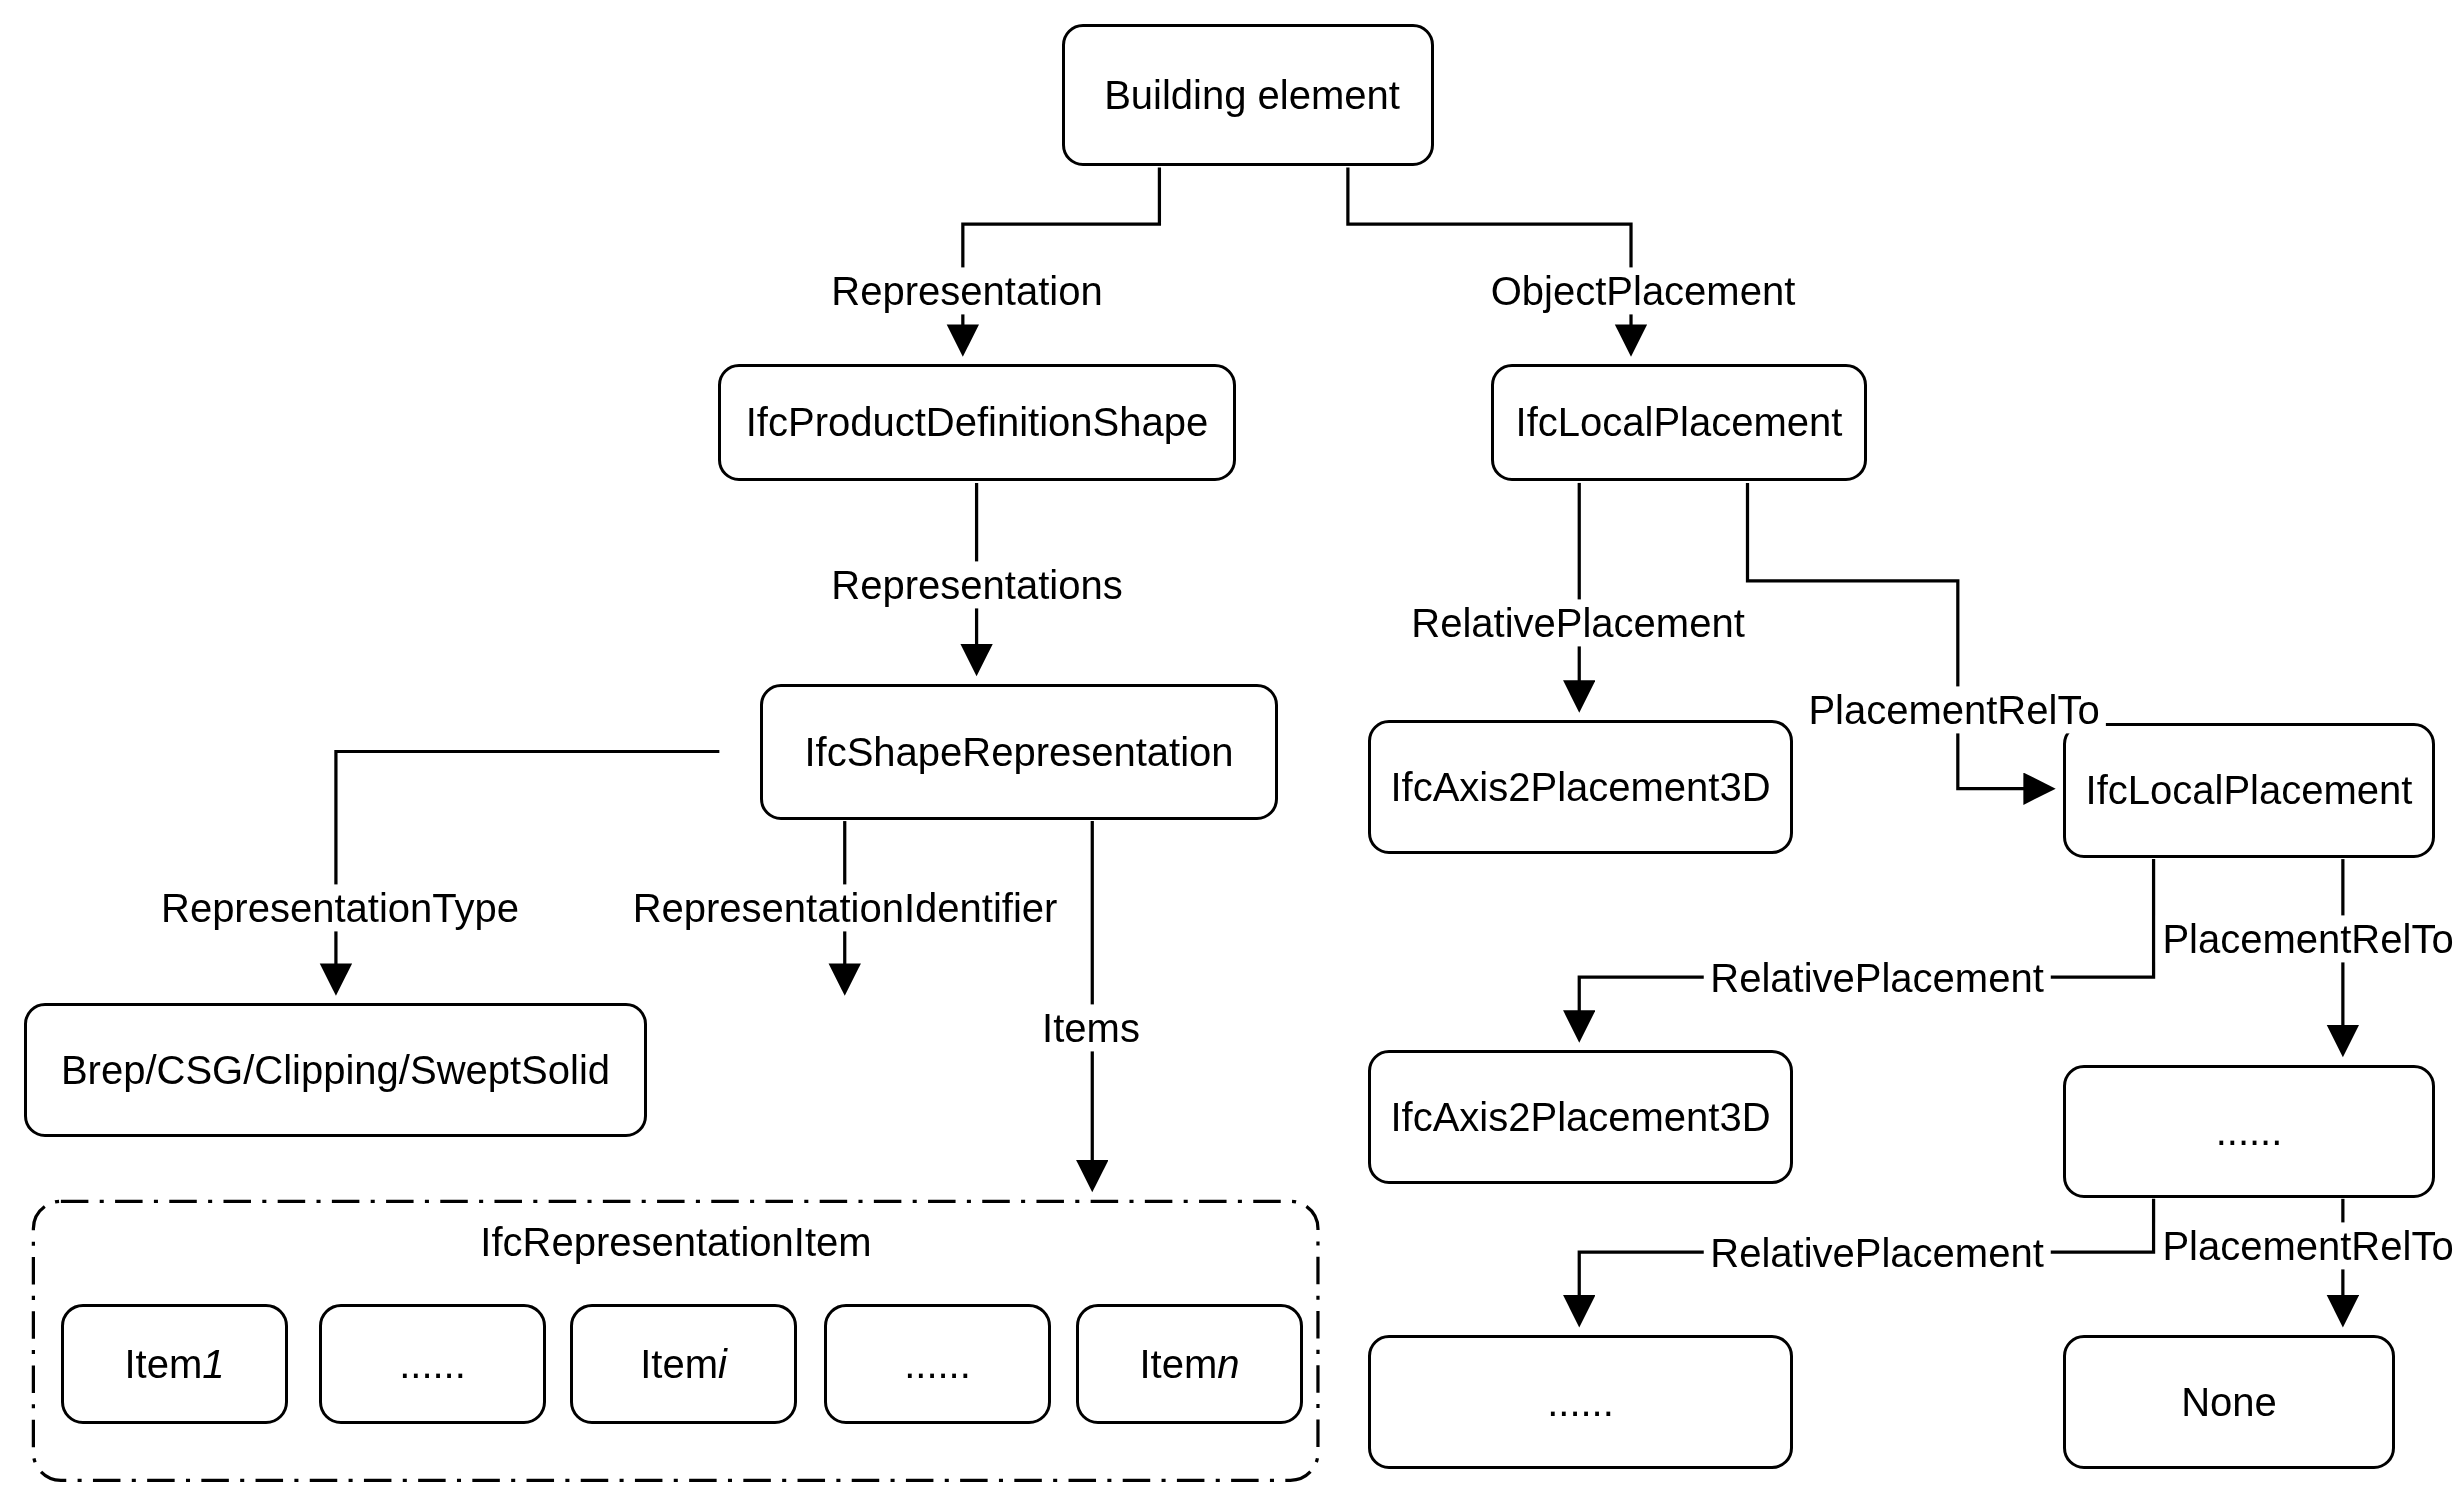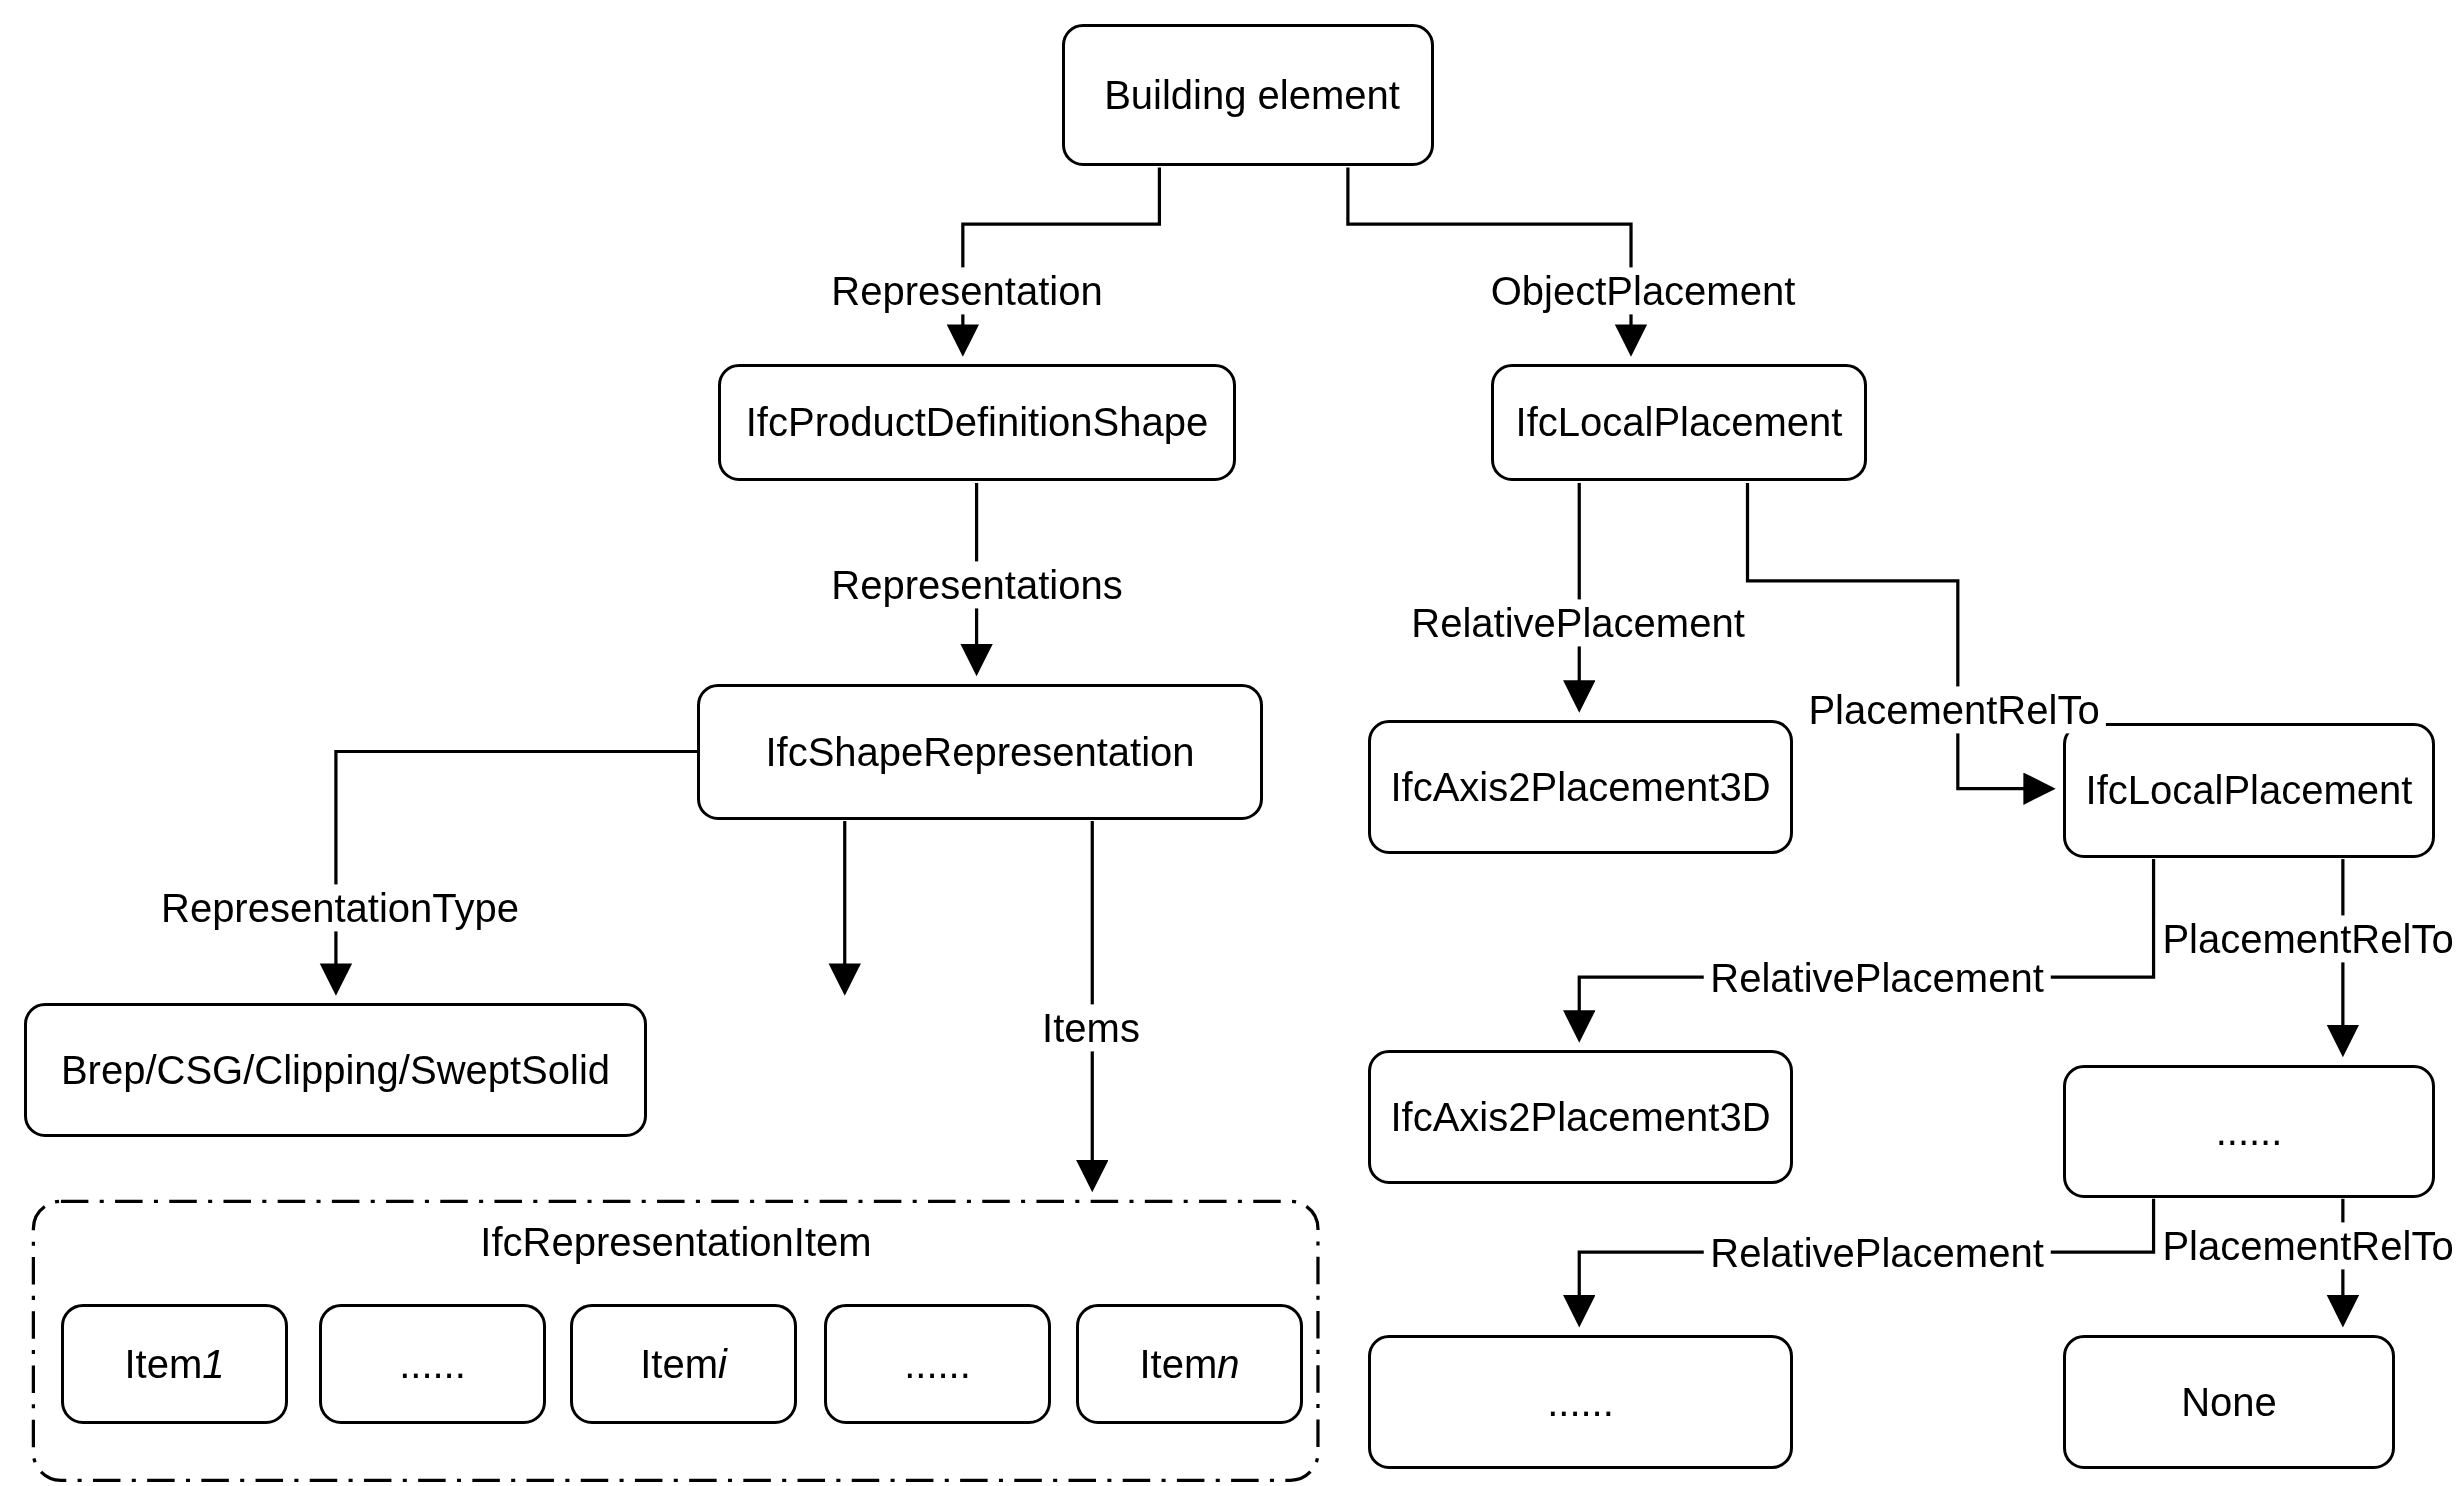--- a/index.html
+++ b/index.html
@@ -49,21 +49,21 @@
     transform: translate(-50%, -50%);
     font-size: 40px;
     white-space: nowrap;
   }
   .var-italic { font-style: italic; }
 
   
   #n-building        { left: 1062px; top: 24px;   width: 372px; height: 142px; padding-left: 8px; }
   #n-pds             { left: 718px;  top: 364px;  width: 518px; height: 117px; }
   #n-lp1             { left: 1491px; top: 364px;  width: 376px; height: 117px; }
-  #n-shape           { left: 697px;  top: 684px;  width: 566px; height: 136px; text-align: center; }
+  #n-shape           { left: 760px;  top: 684px;  width: 518px; height: 136px; text-align: center; }
   #n-brep            { left: 24px;   top: 1003px; width: 623px; height: 134px; }
   #n-body            { left: 726px;  top: 1003px; width: 239px; height: 134px; }
   #n-axis1           { left: 1368px; top: 720px;  width: 425px; height: 134px; }
   #n-lp2             { left: 2063px; top: 723px;  width: 372px; height: 135px; }
   #n-axis2           { left: 1368px; top: 1050px; width: 425px; height: 134px; }
   #n-dots-mid        { left: 2063px; top: 1065px; width: 372px; height: 133px; }
   #n-dots-bottom     { left: 1368px; top: 1335px; width: 425px; height: 134px; }
   #n-none            { left: 2063px; top: 1335px; width: 332px; height: 134px; }
 
   .item-node { border-radius: 22px; }
@@ -173,20 +173,21 @@
     <span>Item </span>
       <span class="var-italic">n</span>
   </div>
 
   <div class="edge-label" id="l-representation">Representation</div>
   <div class="edge-label" id="l-objectplacement">ObjectPlacement</div>
   <div class="edge-label" id="l-representations">Representations</div>
   <div class="edge-label" id="l-relativeplacement-1">RelativePlacement</div>
   <div class="edge-label" id="l-placementrelto-1">PlacementRelTo</div>
   <div class="edge-label" id="l-representationtype">RepresentationType</div>
+  <div class="edge-label" id="l-representationidentifier">RepresentationIdentifier</div>
   <div class="edge-label" id="l-items">Items</div>
   <div class="edge-label" id="l-relativeplacement-2">RelativePlacement</div>
   <div class="edge-label" id="l-placementrelto-2">PlacementRelTo</div>
   <div class="edge-label" id="l-relativeplacement-3">RelativePlacement</div>
   <div class="edge-label" id="l-placementrelto-3">PlacementRelTo</div>
 
 </div>
 
 
 </body></html>

